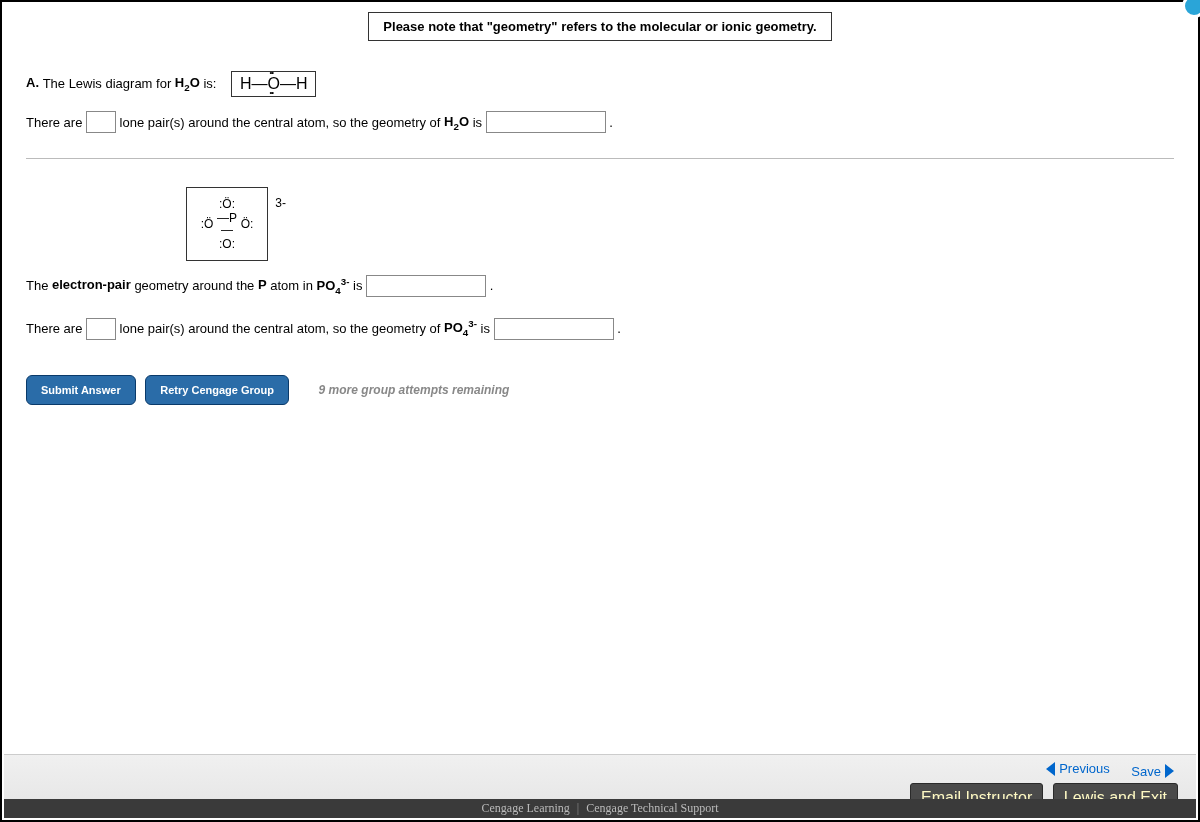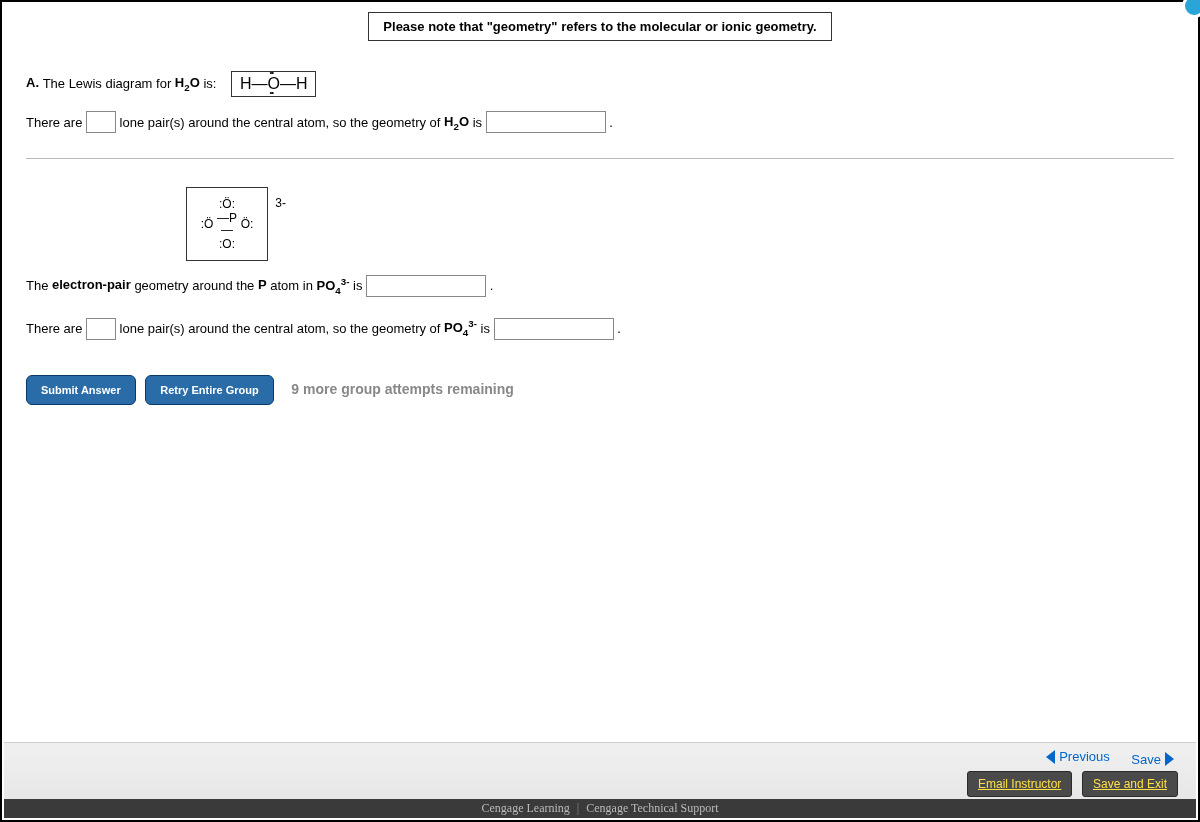--- a/index.html
+++ b/index.html
@@ -93,33 +93,34 @@
     font-weight: bold;
     color: #fff;
     border: 1px solid #0a3a6a;
     background: #2a6ca8;
     border-radius: 6px;
     cursor: pointer;
     margin-right: 6px;
   }
   .attempts {
     display: inline-block;
-    margin-left: 8px;
-    font-size: 14px;
+    margin-left: 20px;
+    font-size: 12px;
     font-weight: bold;
     color: #888;
+    font-style: italic;
   }
   sub { font-size: 0.75em; }
   sup { font-size: 0.75em; }
   .bottom-bar {
     position: absolute;
     left: 2px;
     right: 2px;
     bottom: 2px;
-    height: 76px;
+    height: 64px;
     background: linear-gradient(#f0f0f0, #e4e4e4);
     border-top: 1px solid #ccc;
   }
   .nav-row {
     text-align: right;
     padding: 6px 18px 0 0;
   }
   .prev-next {
     display: inline-flex;
     align-items: center;
@@ -142,22 +143,22 @@
     border-width: 7px 0 7px 9px;
     border-color: transparent transparent transparent #0066cc;
   }
   .action-row {
     text-align: right;
     padding: 4px 18px 0 0;
   }
   .gray-btn {
     display: inline-block;
     background: #4a4a4a;
-    color: #fde047;
-    font-size: 12px;
+    color: #fef9c3;
+    font-size: 16px;
     padding: 5px 10px;
     border-radius: 3px;
     cursor: pointer;
     margin-left: 6px;
     border: 1px solid #2a2a2a;
     text-decoration: underline;
   }
   .footer-strip {
     position: absolute;
     left: 0; right: 0; bottom: 0;
@@ -238,40 +239,40 @@
         <span>There are </span>
         <input type="text" class="small-input" style="">
         <span> lone pair(s) around the central atom, so the geometry of </span><b><span>PO</span><sub>4</sub><sup>3-</sup></b><span> is </span>
         <input type="text" class="med-input" style="">
         <span>.</span>
       </div>
     </div>
 
     <div class="btn-row">
       <span class="btn">Submit Answer</span>
-      <span class="btn">Retry Entire Group</span>
+      <span class="btn">Retry Cengage Group</span>
       <span class="attempts">9 more group attempts remaining</span>
     </div>
 
   </div>
 
   <div class="bottom-bar">
     <div class="nav-row">
       <span class="prev-next">
         <span class="chev chev-left"></span>
         <span>Previous</span>
       </span>
       <span class="prev-next">
         <span>Save</span>
         <span class="chev chev-right"></span>
       </span>
     </div>
     <div class="action-row">
       <span class="gray-btn">Email Instructor</span>
-      <span class="gray-btn">Save and Exit</span>
+      <span class="gray-btn">Lewis and Exit</span>
     </div>
     <div class="footer-strip">
       <span>Cengage Learning</span>
       <span class="sep">|</span>
       <span>Cengage Technical Support</span>
     </div>
   </div>
 </div>
 
 </body></html>

